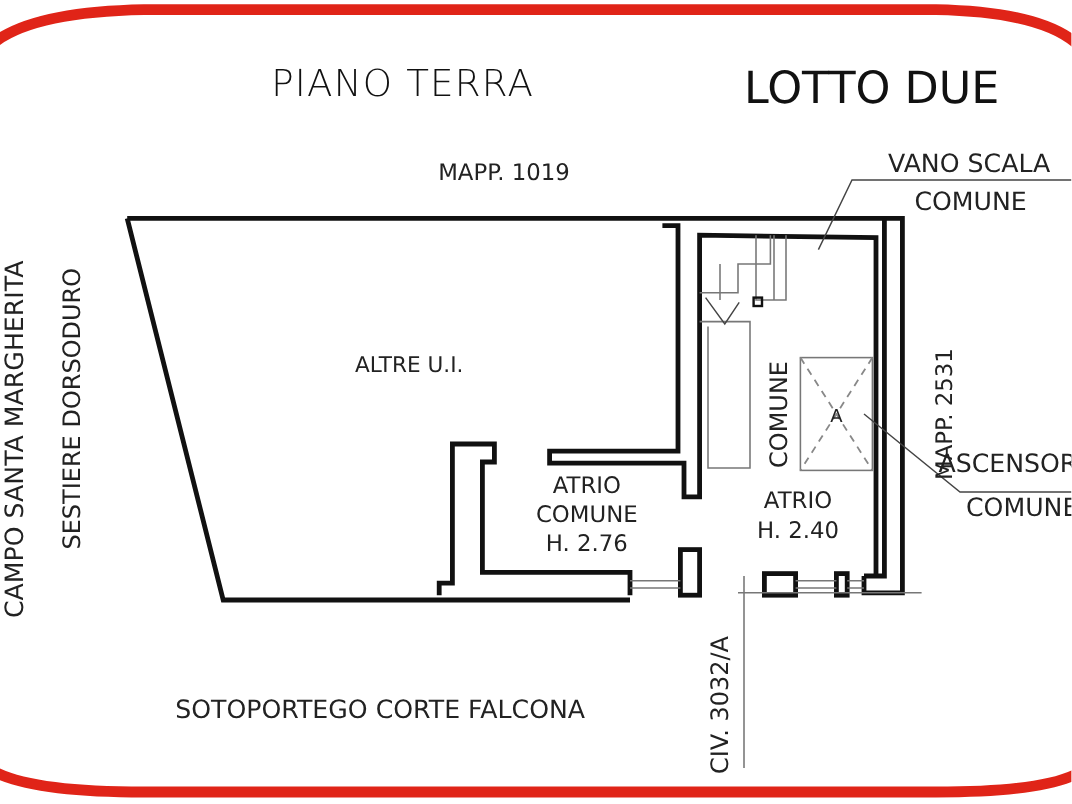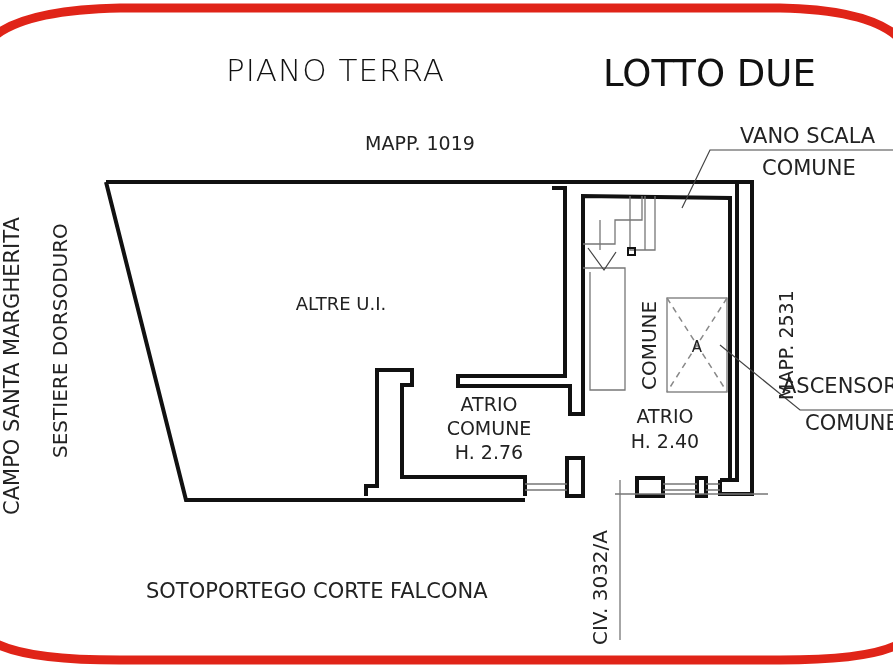--- a/index.html
+++ b/index.html
@@ -10,21 +10,21 @@
     .thin { fill: none; stroke: #777; stroke-width: 1.3; }
     .dash { fill: none; stroke: #888; stroke-width: 1.5; stroke-dasharray: 6 5; }
     .leader { fill: none; stroke: #444; stroke-width: 1.2; }
     .lbl { fill: #222; font-family: "DejaVu Sans", sans-serif; }
     .title { position: absolute; color: #111; font-family: "DejaVu Sans", sans-serif; white-space: nowrap; }
   </style>
 </head>
 <body>
 
 <div class="title" style="left:226px; top:52px; font-size:31px; letter-spacing:1px; font-weight:300;">PIANO TERRA</div>
-<div class="title" style="left:603px; top:52px; font-size:37px;">LOTTO DUE</div>
+<div class="title" style="left:620px; top:52px; font-size:37px;">LOTTO DUE</div>
 
 <svg id="plan" viewBox="0 0 893 670" xmlns="http://www.w3.org/2000/svg">
 
   <path class="frame" d="M -10 40 Q 20 10 120 8 L 780 8 Q 880 10 905 45 M -10 640 Q 20 660 120 660 L 780 660 Q 880 660 905 640"></path>
 
   <path class="wall" d="M106 182 L752 182 L752 494 L720 494 L720 480 M106 182 L186 500 L525 500"></path>
 
   <path class="wall" d="M737 182 L737 480 L720 480"></path>
 
   <path class="wall" d="M552 188 L565 188 L565 376 L458 376 L458 386 L570 386 L570 414 L583 414 L583 196 L730 198 L730 480"></path>

